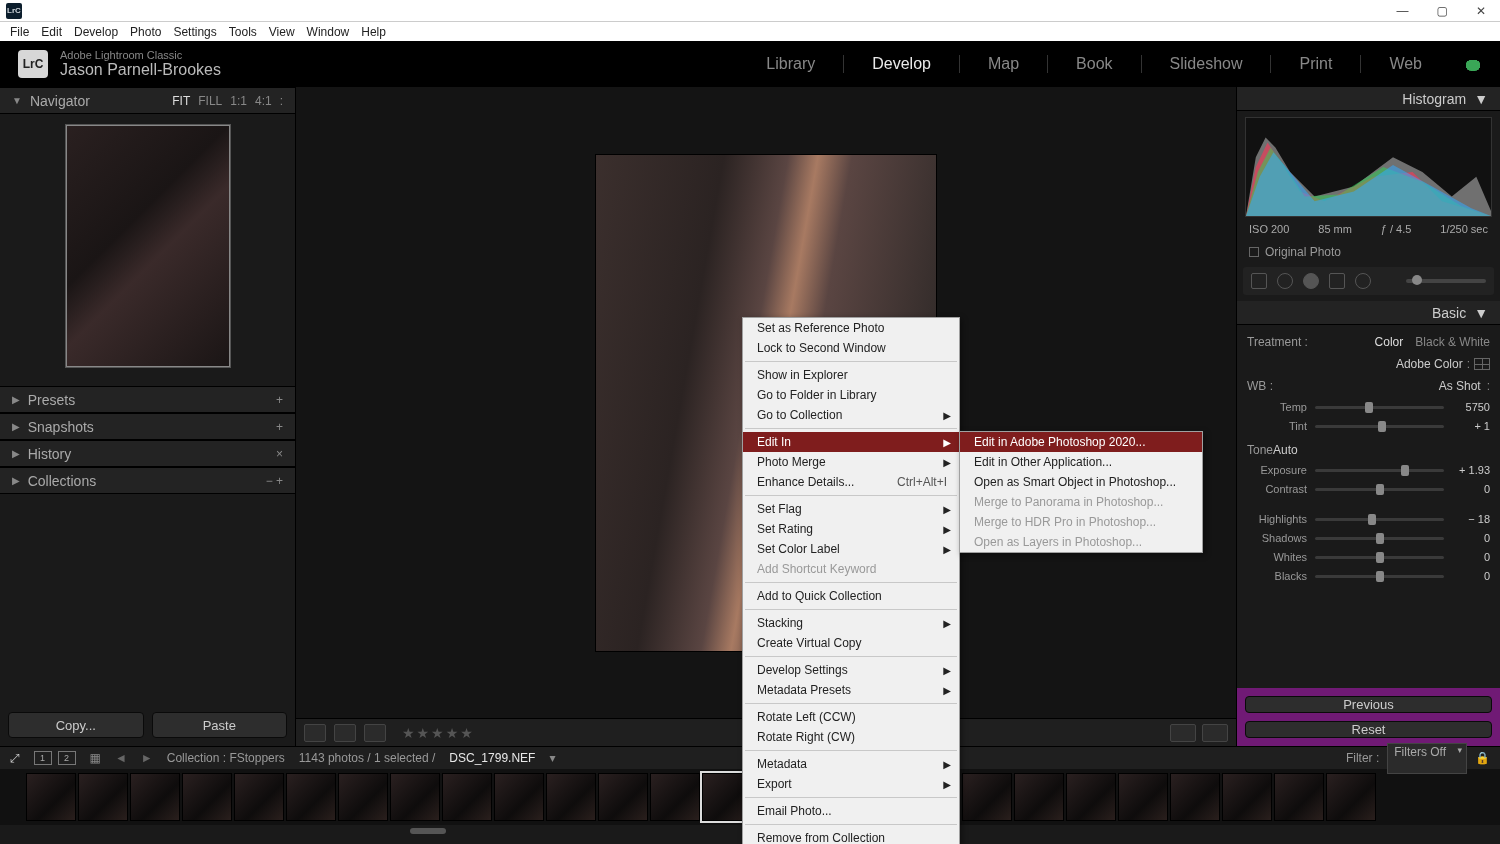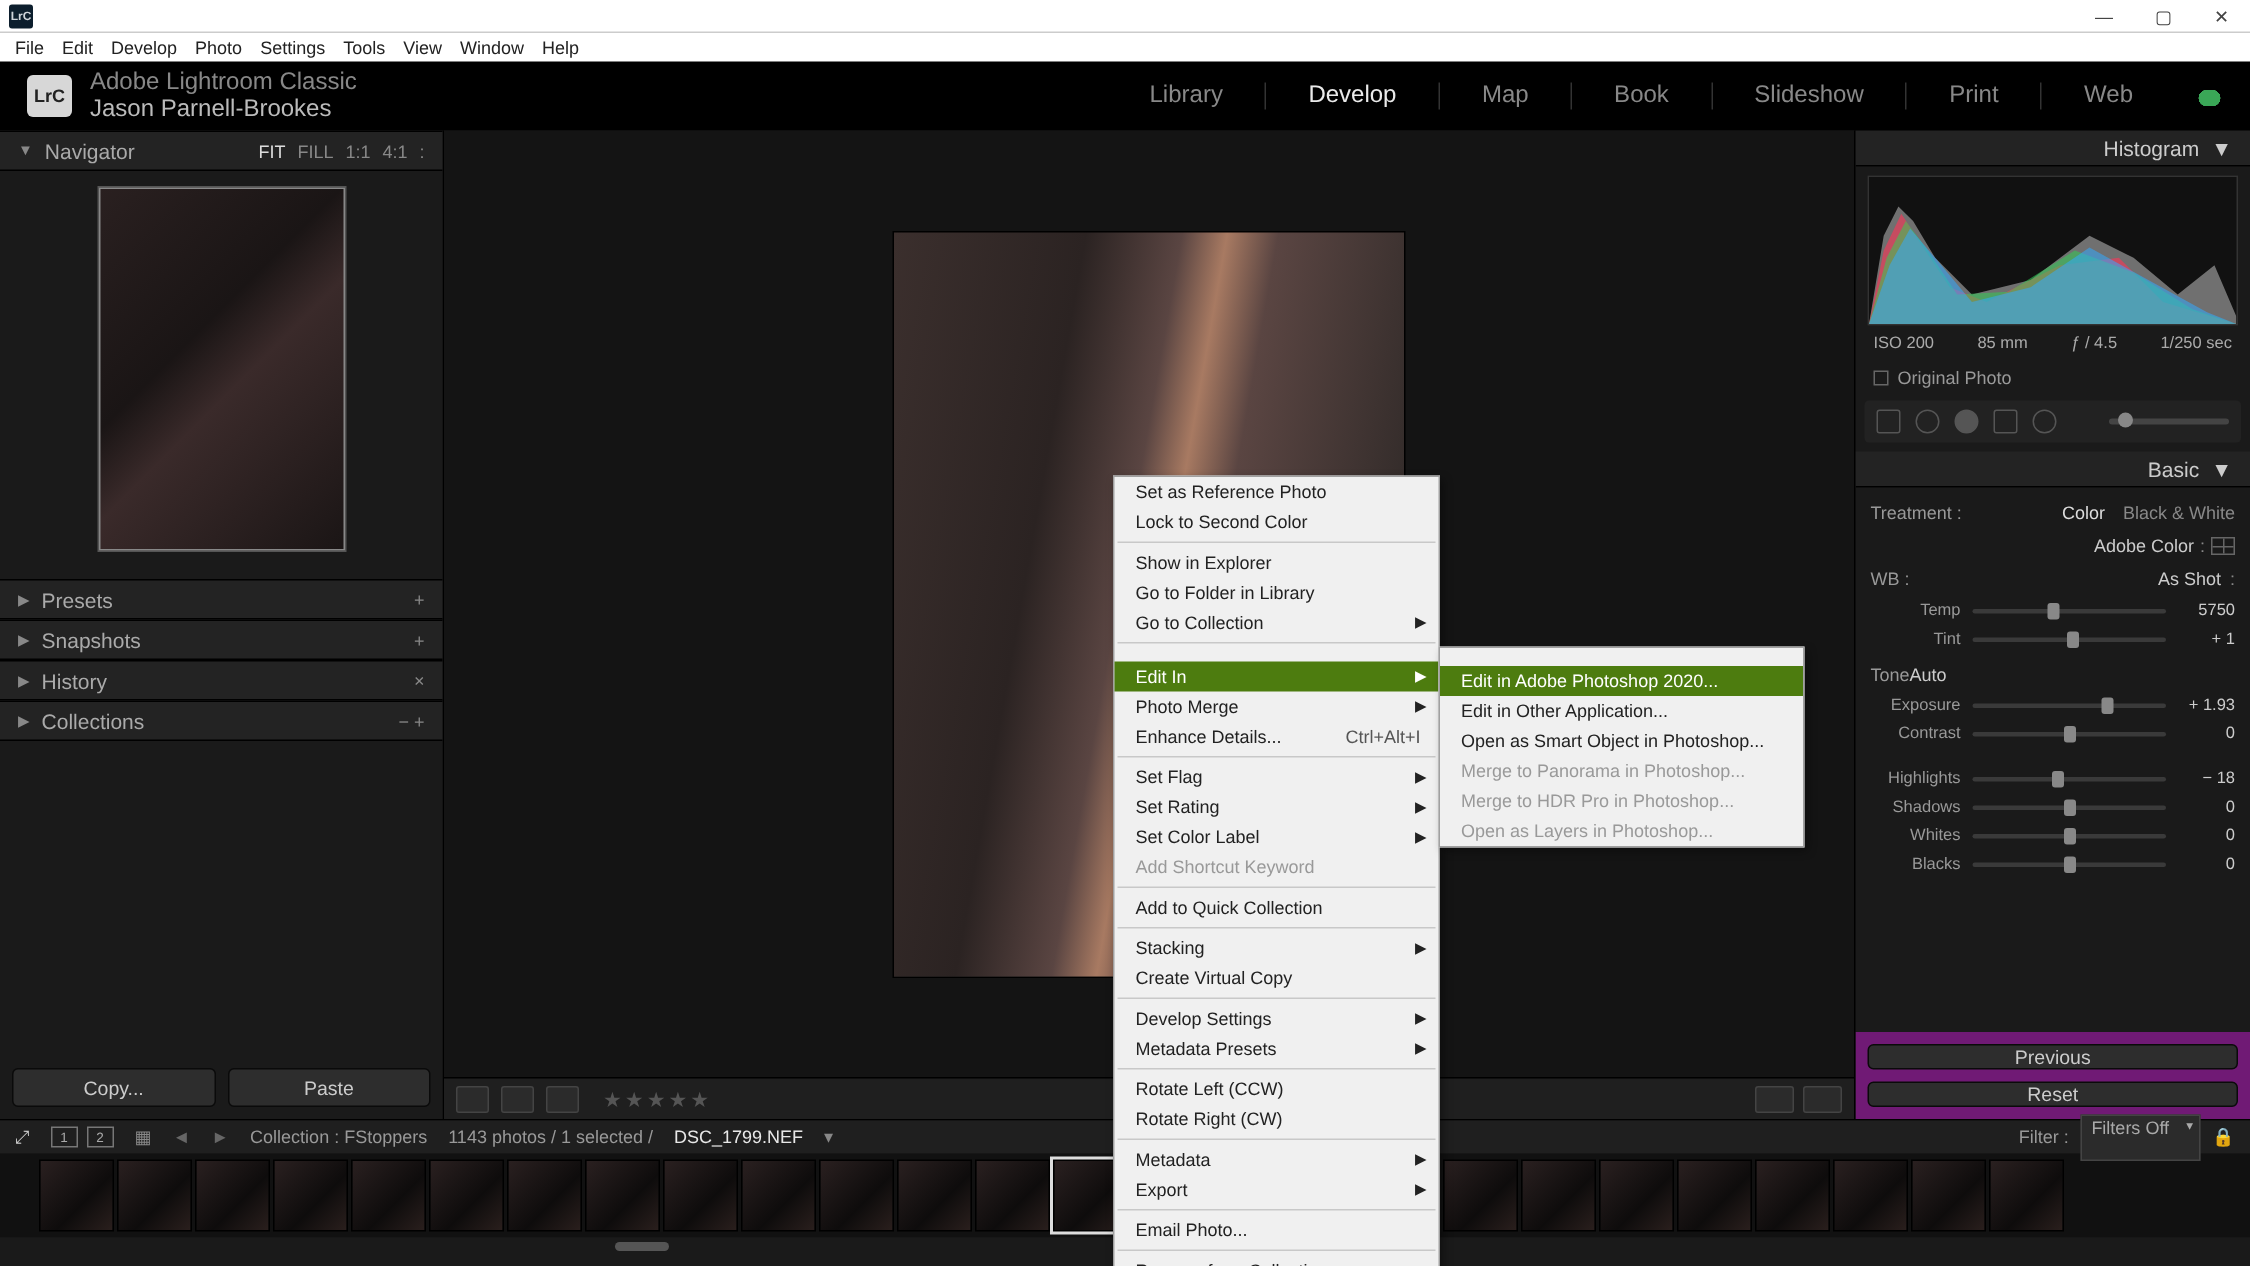--- a/index.html
+++ b/index.html
@@ -15,21 +15,21 @@
 
 .menubar { height: 19px; background: #fff; display:flex; align-items:center; padding:0 4px; gap:0; }
 .menubar span { color:#222; font-size:12px; padding:2px 6px; cursor:pointer; }
 
 
 .app { background:#000; height: calc(844px - 41px); position:relative;}
 
 
 .id-row { height:46px; display:flex; align-items:center; padding:0 18px;}
 .id-row .lrc-badge { width:30px; height:28px; background:#d7d7d7; color:#222; display:flex; align-items:center; justify-content:center; font-weight:bold; font-size:12px; border-radius:4px; margin-right:12px;}
-.id-row .id-text .line1 { color:#888; font-size:16px;}
+.id-row .id-text .line1 { color:#888; font-size:11px;}
 .id-row .id-text .line2 { color:#bbb; font-size:16px;}
 .id-row .modules { margin-left:auto; display:flex; align-items:center; gap:22px;}
 .id-row .modules span { color:#888; font-size:16px; padding:0 6px; cursor:pointer;}
 .id-row .modules span.active { color:#eaeaea;}
 .id-row .modules .divider { width:1px; height:18px; background:#333;}
 .id-row .cloud { width:18px; height:14px; background: radial-gradient(circle at 40% 60%, #3aa757 40%, transparent 41%), radial-gradient(circle at 60% 60%, #3aa757 40%, transparent 41%); margin-left:14px; border-radius:40%; }
 
 
 .main { display:flex; height: calc(100% - 46px - 98px);} 
 
@@ -104,21 +104,21 @@
 .filmstrip { height:56px; display:flex; gap:2px; padding:4px 26px; overflow:hidden; background:#111;}
 .fthumb { width:50px; height:48px; background:linear-gradient(135deg,#2a2020,#0e0c0c 60%,#2a1f1d); border:1px solid #000; flex:0 0 auto;}
 .fthumb.sel { outline:2px solid #ddd;}
 .film-scroll { height:12px; background:#1a1a1a; position:relative;}
 .film-scroll .bar { position:absolute; left:410px; width:36px; top:3px; height:6px; background:#555; border-radius:3px;}
 
 
 .ctx { position:absolute; background:#f0f0f0; border:1px solid #a0a0a0; box-shadow:2px 2px 6px rgba(0,0,0,.4); font-size:12px; color:#222; z-index:50;}
 .ctx .item { height:20px; padding:0 26px 0 14px; display:flex; align-items:center; white-space:nowrap; position:relative; cursor:default;}
 .ctx .item.disabled { color:#999;}
-.ctx .item.hover { background:#4d7c0f; color:#fff;margin-top:12px;}
+.ctx .item.hover { background:#7f1d1d; color:#fff;}
 .ctx .item .arrow { position:absolute; right:8px; font-size:10px;}
 .ctx .item .shortcut { position:absolute; right:12px; color:#555;}
 .ctx hr { border:none; border-top:1px solid #c8c8c8; margin:3px 2px;}
 .ctx.sub { }
 
 .temp-track { background: linear-gradient(90deg,#3a6aff,#ffff88,#ffaa33);}
 .tint-track { background: linear-gradient(90deg,#33cc33,#bbbbbb,#ff33cc);}
 
 </style>
 </head>
@@ -413,21 +413,21 @@
     <div class="film-scroll">
         <div class="bar"></div>
       </div>
   </div>
 
   <div class="ctx" id="ctx-main" style="left: 742px; top: 276px; width: 218px;">
       <div class="item">
         <span>Set as Reference Photo</span>
       </div>
       <div class="item">
-        <span>Lock to Second Color</span>
+        <span>Lock to Second Window</span>
       </div>
       <hr>
       <div class="item">
         <span>Show in Explorer</span>
       </div>
       <div class="item">
         <span>Go to Folder in Library</span>
       </div>
       <div class="item">
         <span>Go to Collection</span>

